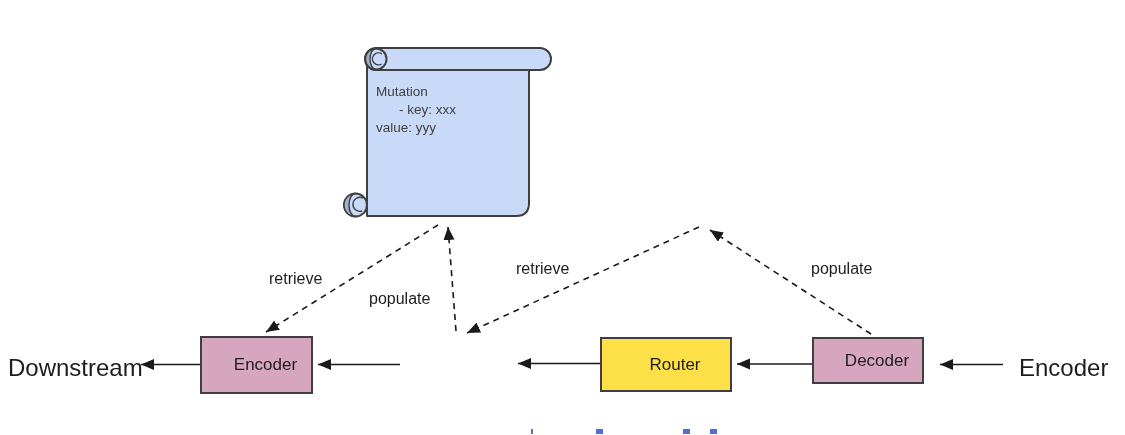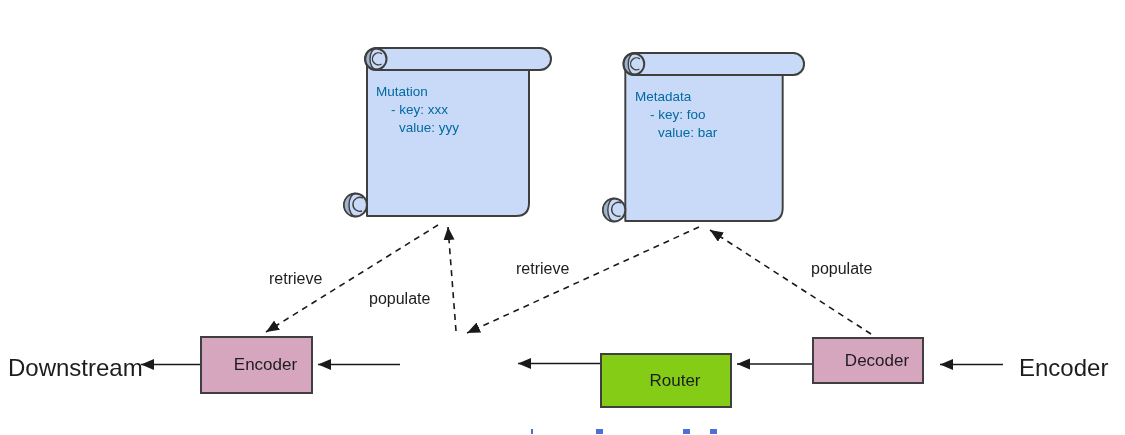--- a/index.html
+++ b/index.html
@@ -3,29 +3,29 @@
 <meta charset="utf-8">
 <style>
   html,body{margin:0;padding:0;background:#fff;}
   .canvas{position:relative;width:1125px;height:435px;background:#ffffff;overflow:hidden;
           font-family:"Liberation Sans",sans-serif;color:#1d1d1d;}
   .connectors{position:absolute;left:0;top:0;z-index:1;pointer-events:none;}
   .connectors path.s{stroke:#1a1a1a;stroke-width:1.6;fill:none;}
   .connectors path.d{stroke:#1a1a1a;stroke-width:1.6;fill:none;stroke-dasharray:6 5;}
   .scroll{position:absolute;z-index:2;}
   .scroll svg{position:absolute;left:0;top:0;}
-  .scroll-text{position:absolute;left:33px;top:37px;font-size:13.5px;line-height:18px;color:#0369a1;}
-  .scroll-text .l1{margin-left:15px;}
-  .scroll-text .l2{margin-left:23px;}
+  .scroll-text{position:absolute;left:33px;top:37px;font-size:13.5px;line-height:18px;color:#404040;}
+  .scroll-text .l1{margin-left:23px;}
+  .scroll-text .l2{}
   .node{position:absolute;z-index:3;box-sizing:border-box;border:2px solid #3f3f3f;
         display:flex;flex-direction:column;align-items:center;justify-content:center;
         font-size:17px;line-height:20px;text-align:center;padding-left:18px;}
   .node-encoder,.node-decoder{background:#d5a6bd;}
   .node-filter{background:#b6d7a8;}
-  .node-router{background:#84cc16;margin-top:16px;}
+  .node-router{background:#fde047;}
   .lbl{position:absolute;z-index:4;font-size:16px;white-space:nowrap;}
   .endpoint{position:absolute;z-index:4;font-size:24px;white-space:nowrap;}
   .note{position:absolute;z-index:4;font-size:13.5px;white-space:pre;}
   .frag{position:absolute;z-index:4;background:#4f6fd6;height:5px;}
 </style>
 </head>
 <body>
 
 <div class="canvas">
 
@@ -61,39 +61,20 @@
         <path d="M39,8 A6,6 0 1,0 38.5,18" fill="none" stroke-width="1.4"></path>
       </g>
     </svg>
     <div class="scroll-text">
       <div>Mutation</div>
       <div class="l1">- key: xxx</div>
       <div class="l2">value: yyy</div>
     </div>
   </div>
 
-  <div class="scroll" style="left:602px;top:51px;width:204px;height:174px">
-    <svg width="204" height="174" viewBox="0 0 210 174" preserveAspectRatio="none">
-      <g stroke="#3f3f3f" stroke-width="2" stroke-linejoin="round">
-        <path d="M24,14 L186,14 L186,157 Q186,170 173,170 L24,170 Z" fill="#c9daf8"></path>
-        <circle cx="12.5" cy="159" r="11.5" fill="#c9daf8"></circle>
-        <path d="M12.5,147.5 A11.5,11.5 0 0,0 12.5,170.5 A6.5,11.5 0 0,1 12.5,147.5 Z" fill="#9fb3cc" stroke-width="1.4"></path>
-        <path d="M20,152 A7,7 0 1,0 19,165" fill="none" stroke-width="1.4"></path>
-        <rect x="22" y="2" width="186" height="22" rx="11" ry="11" fill="#c9daf8"></rect>
-        <circle cx="33" cy="13" r="10.5" fill="#c9daf8"></circle>
-        <path d="M33,2.5 A10.5,10.5 0 0,0 33,23.5 A6,10.5 0 0,1 33,2.5 Z" fill="#9fb3cc" stroke-width="1.4"></path>
-        <path d="M39,8 A6,6 0 1,0 38.5,18" fill="none" stroke-width="1.4"></path>
-      </g>
-    </svg>
-    <div class="scroll-text">
-      <div>Metadata</div>
-      <div class="l1">- key: foo</div>
-      <div class="l2">value: bar</div>
-    </div>
-  </div>
 
   <div class="node node-encoder" style="left:200px;top:336px;width:113px;height:58px">
     <span>Encoder</span>
   </div>
   <div class="node node-router" style="left:600px;top:337px;width:132px;height:55px">
     <span>Router</span>
   </div>
   <div class="node node-decoder" style="left:812px;top:337px;width:112px;height:47px">
     <span>Decoder</span>
   </div>

